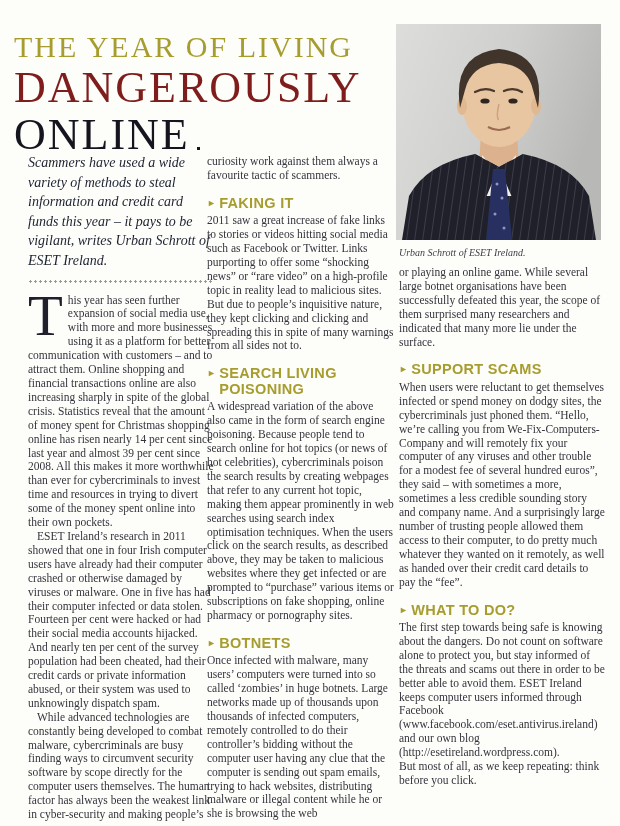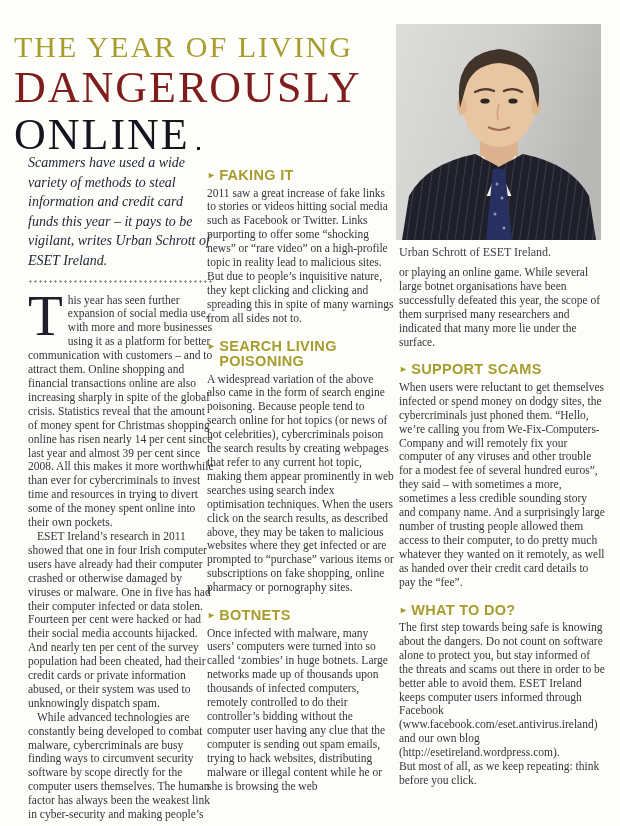--- a/index.html
+++ b/index.html
@@ -52,21 +52,21 @@
   }
   .arrow-icon { font-size:9px; line-height:15.5px; margin-right:3px; color:#a79d2f; }
   .gap-para { margin-top:13px; }
   
   .photo {
     position:absolute; left:396px; top:24px; width:205px; height:216px;
     overflow:hidden;
   }
   .photo svg { display:block; }
   .photo-caption {
-    font-size:12px; line-height:13px;
+    font-style:italic; font-size:10px; line-height:13px;
     color:#3f3e47; margin-bottom:7px;
   }
 </style>
 </head>
 <body>
 
 <div class="page">
 
   <div class="masthead">
     <div class="title-line1">THE YEAR OF LIVING</div>
@@ -131,20 +131,21 @@
     <div class="dot-separator"></div>
     <div class="body-text">
       <p><span class="dropcap">T</span><span>his year has seen further expansion of social media use, with more and more businesses using it as a platform for better communication with customers – and to attract them. Online shopping and financial transactions online are also increasing sharply in spite of the global crisis. Statistics reveal that the amount of money spent for Christmas shopping online has risen nearly 14 per cent since last year and almost 39 per cent since 2008. All this makes it more worthwhile than ever for cybercriminals to invest time and resources in trying to divert some of the money spent online into their own pockets.</span></p>
       <p class="indent">ESET Ireland’s research in 2011 showed that one in four Irish computer users have already had their computer crashed or otherwise damaged by viruses or malware. One in five has had their computer infected or data stolen. Fourteen per cent were hacked or had their social media accounts hijacked. And nearly ten per cent of the survey population had been cheated, had their credit cards or private information abused, or their system was used to unknowingly dispatch spam.</p>
       <p class="indent">While advanced technologies are constantly being developed to combat malware, cybercriminals are busy finding ways to circumvent security software by scope directly for the computer users themselves. The human factor has always been the weakest link in cyber-security and making people’s</p>
     </div>
   </div>
 
   <div class="col col-2">
     <div class="body-text">
+      <p>curiosity work against them always a favourite tactic of scammers.</p>
 
       <div class="section">
         <div class="section-heading">
           <span class="arrow-icon">►</span>
           <span>FAKING IT</span>
         </div>
         <p>2011 saw a great increase of fake links to stories or videos hitting social media such as Facebook or Twitter. Links purporting to offer some “shocking news” or “rare video” on a high-profile topic in reality lead to malicious sites. But due to people’s inquisitive nature, they kept clicking and clicking and spreading this in spite of many warnings from all sides not to.</p>
       </div>
 
       <div class="section">

